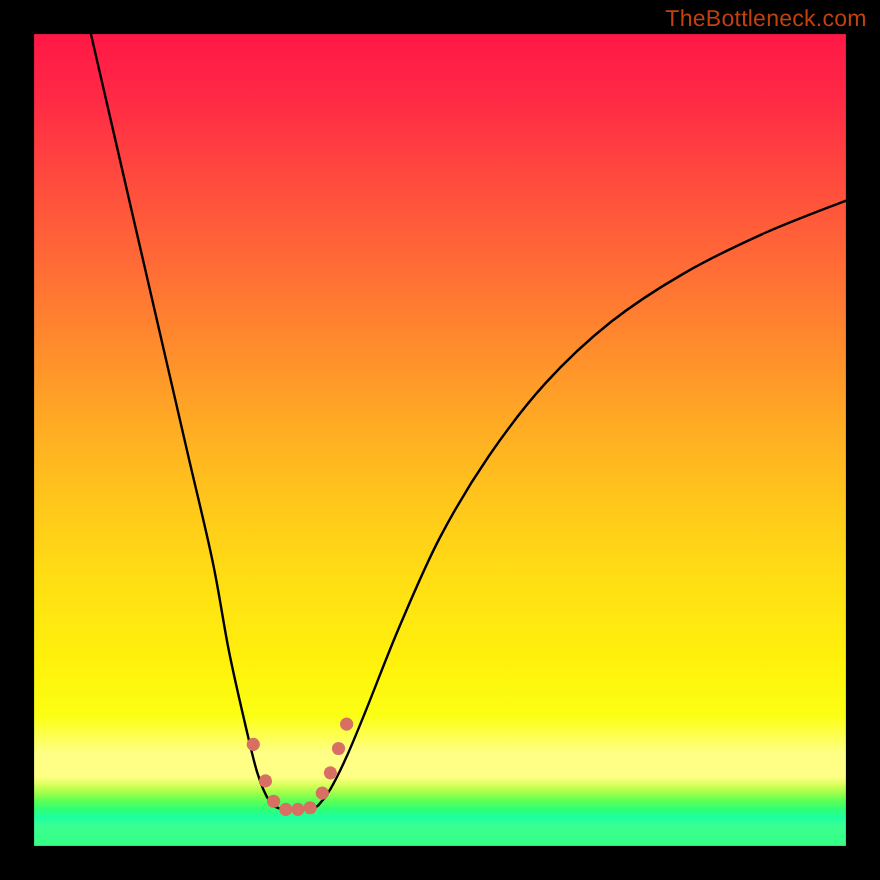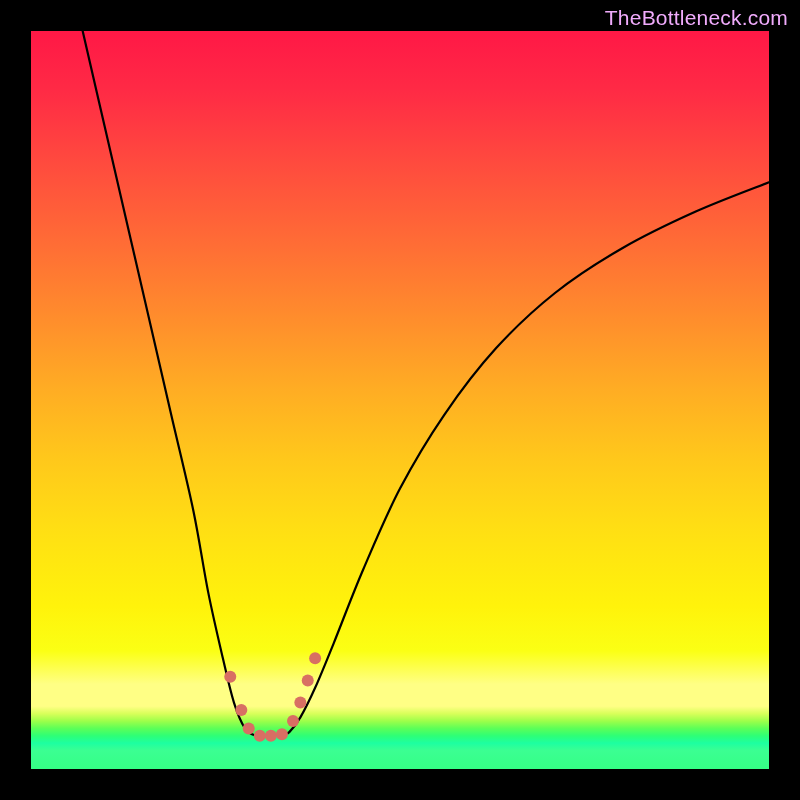--- a/index.html
+++ b/index.html
@@ -46,21 +46,21 @@
       #2eff76 95.5%,
       #1dffa1 96.5%,
       #3bff92 97.5%,
       #35ff85 100%
     );
   }
   .watermark {
     position: absolute;
     top: 6px;
     right: 12px;
-    color: #f0abfc;
+    color: #c2410c;
     font-size: 21px;
     font-weight: 400;
     letter-spacing: 0.2px;
     user-select: none;
   }
   svg.curves {
     position: absolute;
     left: 0;
     top: 0;
     width: 738px;

